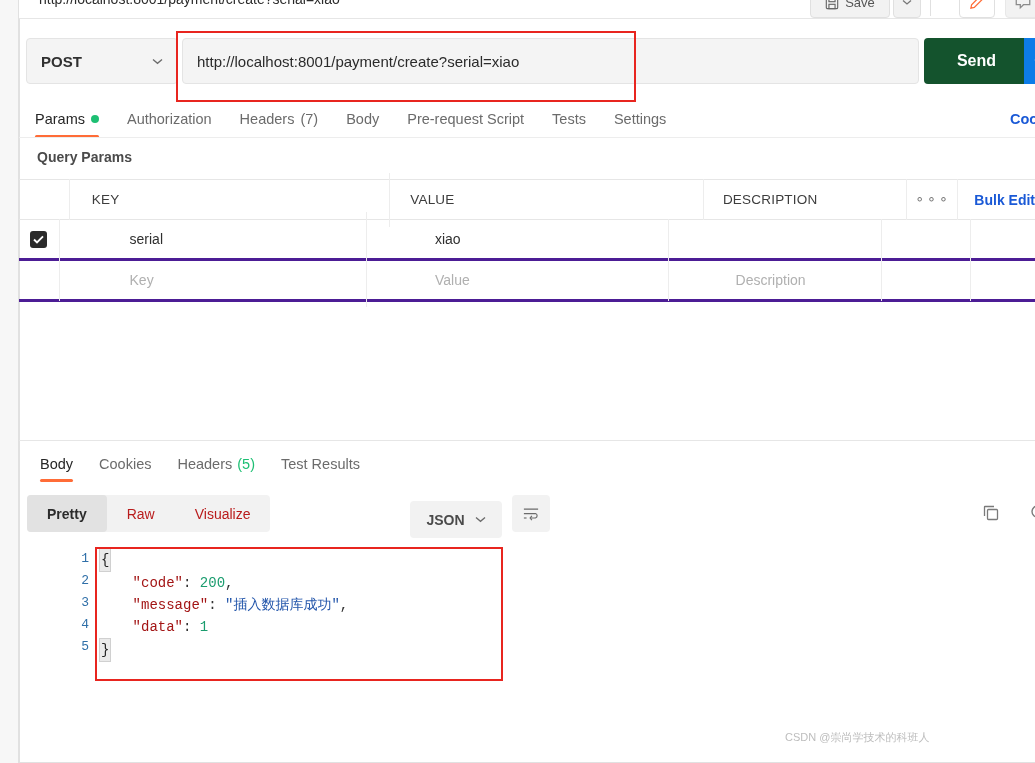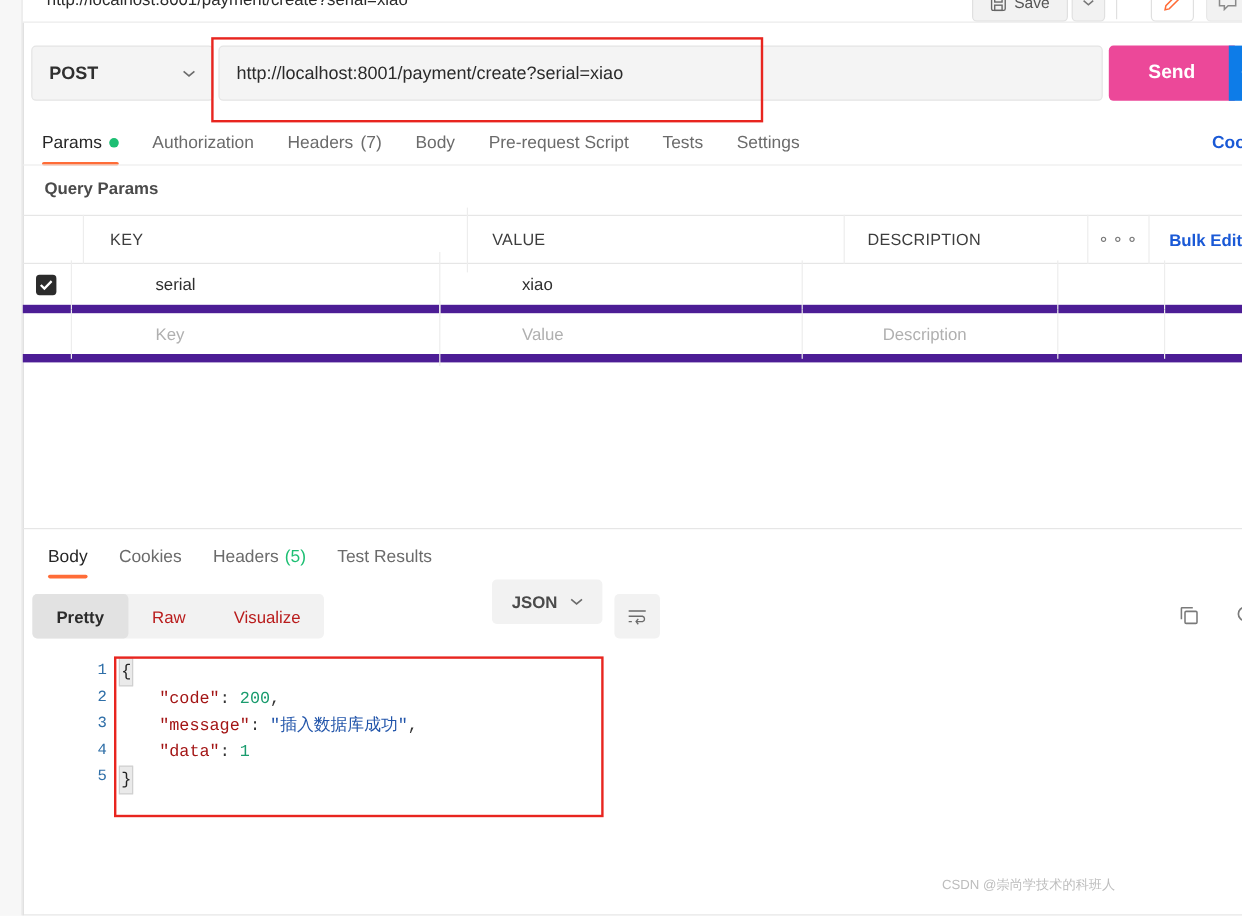--- a/index.html
+++ b/index.html
@@ -69,21 +69,21 @@
   }
   .method-box .m { font-size: 15px; font-weight: bold; color: #303030; }
   .url-box {
     position: absolute; left: 163px; top: 19px; width: 737px; height: 46px;
     background: #f4f4f4; border: 1px solid #e4e4e4; border-radius: 4px;
     display: flex; align-items: center; padding: 0 14px;
   }
   .url-box .u { font-size: 15px; color: #2b2b2b; white-space: nowrap; }
   .send-btn {
     position: absolute; left: 905px; top: 19px; width: 105px; height: 46px;
-    background: #ec4899; border-radius: 4px 0 0 4px;
+    background: #14532d; border-radius: 4px 0 0 4px;
     display: flex; align-items: center; justify-content: center;
   }
   .send-btn .s { color: #fff; font-size: 16px; font-weight: bold; }
   .send-caret {
     position: absolute; left: 1005px; top: 19px; width: 30px; height: 46px;
     background: #0d7ce8; display: flex; align-items: center; justify-content: center;
   }
   .red-url-box {
     position: absolute; left: 157px; top: 12px; width: 460px; height: 71px;
     border: 2px solid #e8251f; pointer-events: none; z-index: 20;
@@ -114,21 +114,21 @@
     position: absolute; left: 0; top: 137px; width: 1016px; height: 1px; background: #ededed;
   }
 
   
   .qp-label {
     position: absolute; left: 18px; top: 149px; font-size: 14px; color: #4a4a4a; font-weight: bold;
   }
   .table { position: absolute; left: 0; top: 179px; width: 1016px; }
   .thead, .trow { display: flex; height: 41px; align-items: center; }
   .thead { border-top: 1px solid #e6e6e6; border-bottom: 1px solid #e6e6e6; }
-  .trow { border-bottom: 7px solid #4c1d95; gap: 48px; }
+  .trow { border-bottom: 3px solid #4c1d95; gap: 48px; }
   .c-check { width: 53px; height: 41px; border-right: 1px solid #ededed;
              display: flex; align-items: center; justify-content: center; }
   .c-key   { width: 334px; height: 54px; border-right: 1px solid #ededed; padding-left: 22px;
              display: flex; align-items: center; }
   .c-val   { width: 327px; height: 41px; border-right: 1px solid #ededed; padding-left: 20px;
              display: flex; align-items: center; }
   .c-desc  { width: 211px; height: 41px; border-right: 1px solid #ededed; padding-left: 19px;
              display: flex; align-items: center; }
   .c-dots  { width: 54px; height: 41px; border-right: 1px solid #ededed;
              display: flex; align-items: center; justify-content: center; }
@@ -173,21 +173,21 @@
 
   
   .view-seg {
     position: absolute; left: 8px; top: 495px; height: 37px;
     background: #f2f2f2; border-radius: 4px; display: flex; align-items: center;
   }
   .vopt { font-size: 14px; color: #b91c1c; padding: 0 20px; height: 37px;
           display: flex; align-items: center; border-radius: 4px; }
   .vopt.active { background: #e2e2e2; color: #2b2b2b; font-weight: bold; }
   .json-sel {
-    position: absolute; left: 391px; top: 483px; width: 92px; height: 37px;
+    position: absolute; left: 391px; top: 501px; width: 92px; height: 37px;
     background: #f2f2f2; border-radius: 4px; display: flex; align-items: center;
     justify-content: center; gap: 10px;
   }
   .json-sel .j { font-size: 14px; color: #4a4a4a; font-weight: bold; }
   .wrap-btn {
     position: absolute; left: 493px; top: 495px; width: 38px; height: 37px;
     background: #f2f2f2; border-radius: 4px; display: flex; align-items: center; justify-content: center;
   }
   .copy-ico { position: absolute; left: 962px; top: 503px; }
   .search-ico { position: absolute; left: 1010px; top: 503px; }

